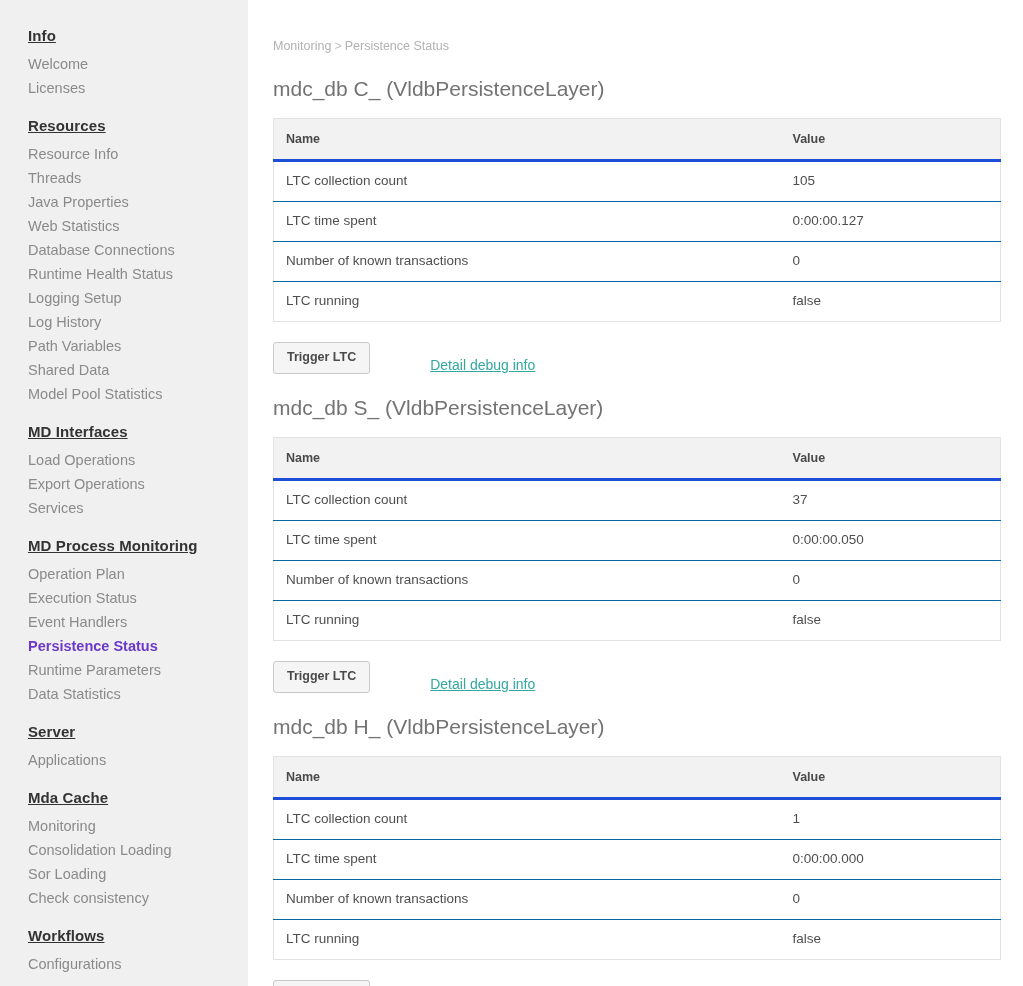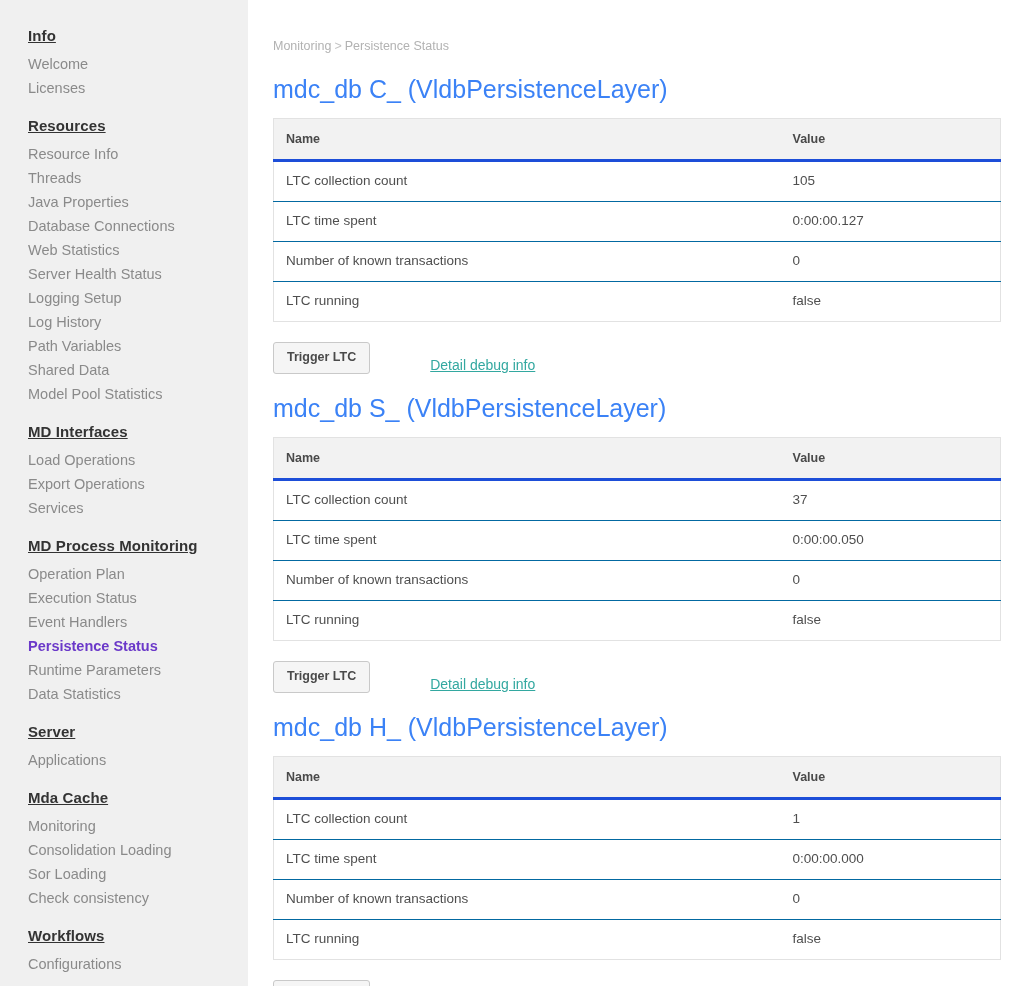--- a/index.html
+++ b/index.html
@@ -64,23 +64,23 @@
     font-size: 12.5px;
     color: #b2b2b2;
     line-height: 16px;
     margin: 16px 0 22px 0;
     white-space: nowrap;
   }
   .breadcrumb .crumb { color: #b2b2b2; text-decoration: none; }
   .breadcrumb .sep { color: #c3c3c3; padding: 0 3px; }
 
   .section-title {
-    font-size: 25px;
+    font-size: 21px;
     font-weight: normal;
-    color: #3b82f6;
+    color: #737373;
     margin: 0 0 16px 0;
     line-height: 26px;
     white-space: nowrap;
   }
   .section + .section .section-title { margin-top: 12px; }
 
   table.kv {
     width: 727px;
     border-collapse: collapse;
     border: 1px solid #e2e2e2;
@@ -147,23 +147,23 @@
       <div class="nav-group">
         <div class="nav-heading">Info</div>
         <a class="nav-item">Welcome</a>
         <a class="nav-item">Licenses</a>
       </div>
       <div class="nav-group">
         <div class="nav-heading">Resources</div>
         <a class="nav-item">Resource Info</a>
         <a class="nav-item">Threads</a>
         <a class="nav-item">Java Properties</a>
+        <a class="nav-item">Web Statistics</a>
         <a class="nav-item">Database Connections</a>
-        <a class="nav-item">Web Statistics</a>
-        <a class="nav-item">Server Health Status</a>
+        <a class="nav-item">Runtime Health Status</a>
         <a class="nav-item">Logging Setup</a>
         <a class="nav-item">Log History</a>
         <a class="nav-item">Path Variables</a>
         <a class="nav-item">Shared Data</a>
         <a class="nav-item">Model Pool Statistics</a>
       </div>
       <div class="nav-group">
         <div class="nav-heading">MD Interfaces</div>
         <a class="nav-item">Load Operations</a>
         <a class="nav-item">Export Operations</a>

